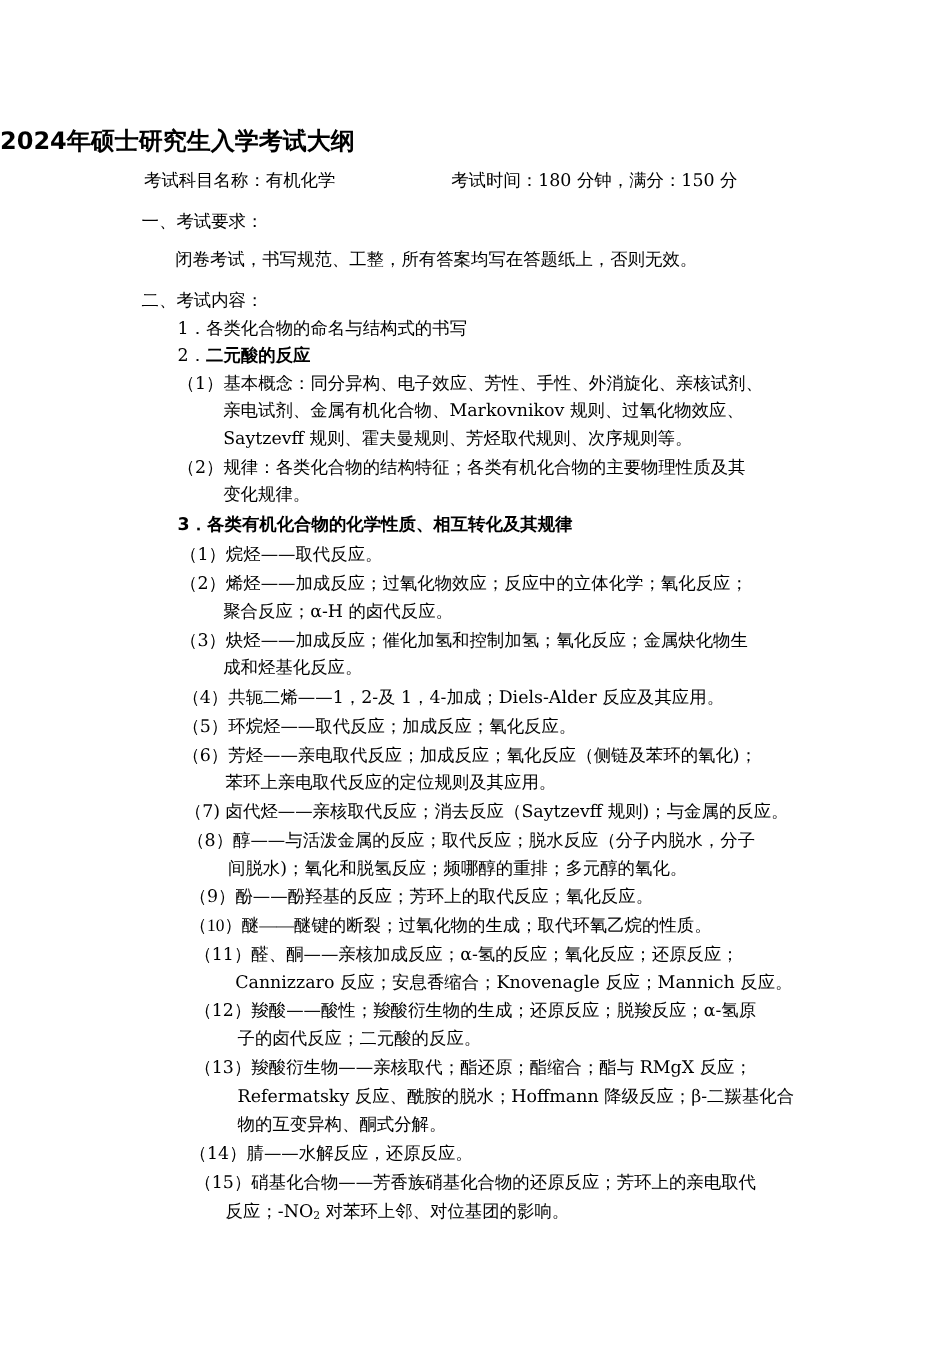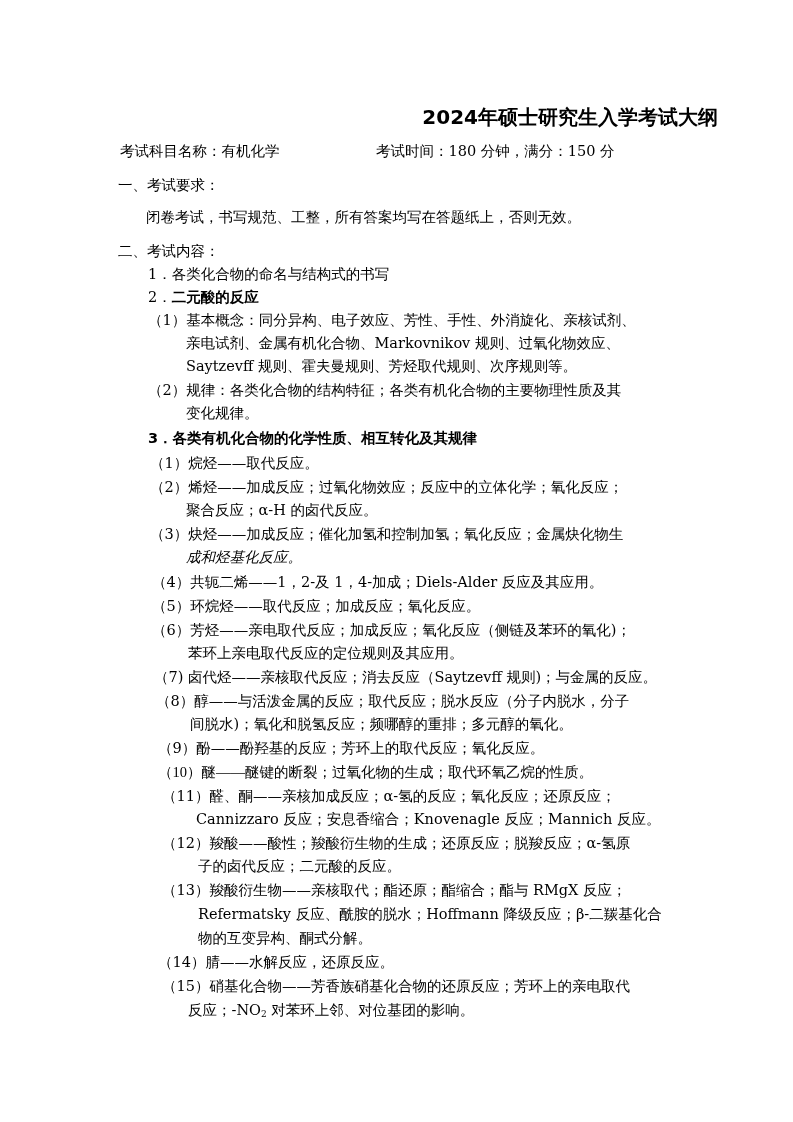--- a/index.html
+++ b/index.html
@@ -4,21 +4,21 @@
   <style>
     html, body { margin: 0; padding: 0; background: #ffffff; }
     body {
       width: 793px; height: 1122px; position: relative; overflow: hidden;
       font-family: "DejaVu Serif", "Liberation Serif", serif;
       color: #000;
       font-size: 14.5px;
     }
     .line { position: absolute; white-space: nowrap; line-height: 20px; }
     .title {
-      position: absolute; top: 104px; left: 0; width: 718px; text-align: right;
+      position: absolute; top: 104px; left: 0; width: 718px; text-align: left;
       font-size: 20px; font-weight: bold; line-height: 26px;
       font-family: "DejaVu Sans", "Liberation Sans", sans-serif;
     }
     .bold { font-weight: bold; font-family: "DejaVu Sans", "Liberation Sans", sans-serif; }
     .sub { font-size: 9px; vertical-align: -2px; }
   </style>
 </head>
 <body>
 
 <div>
@@ -43,21 +43,21 @@
   <div class="line" style="top:403px;left:186px;">变化规律。</div>
 
   <div class="line bold" style="top:428px;left:148px;">3．各类有机化合物的化学性质、相互转化及其规律</div>
 
   <div class="line" style="top:453px;left:150px;text-align:right;">（1）烷烃——取代反应。</div>
 
   <div class="line" style="top:477px;left:150px;">（2）烯烃——加成反应；过氧化物效应；反应中的立体化学；氧化反应；</div>
   <div class="line" style="top:500px;left:186px;">聚合反应；α-H 的卤代反应。</div>
 
   <div class="line" style="top:524px;left:150px;">（3）炔烃——加成反应；催化加氢和控制加氢；氧化反应；金属炔化物生</div>
-  <div class="line" style="top:547px;left:186px;font-style:italic;">成和烃基化反应。</div>
+  <div class="line" style="top:547px;left:186px;">成和烃基化反应。</div>
 
   <div class="line" style="top:572px;left:152px;">（4）共轭二烯——1，2-及 1，4-加成；Diels-Alder 反应及其应用。</div>
 
   <div class="line" style="top:596px;left:152px;">（5）环烷烃——取代反应；加成反应；氧化反应。</div>
 
   <div class="line" style="top:620px;left:152px;">（6）芳烃——亲电取代反应；加成反应；氧化反应（侧链及苯环的氧化)；</div>
   <div class="line" style="top:643px;left:188px;">苯环上亲电取代反应的定位规则及其应用。</div>
 
   <div class="line" style="top:667px;left:154px;">（7) 卤代烃——亲核取代反应；消去反应（Saytzevff 规则)；与金属的反应。</div>
 

